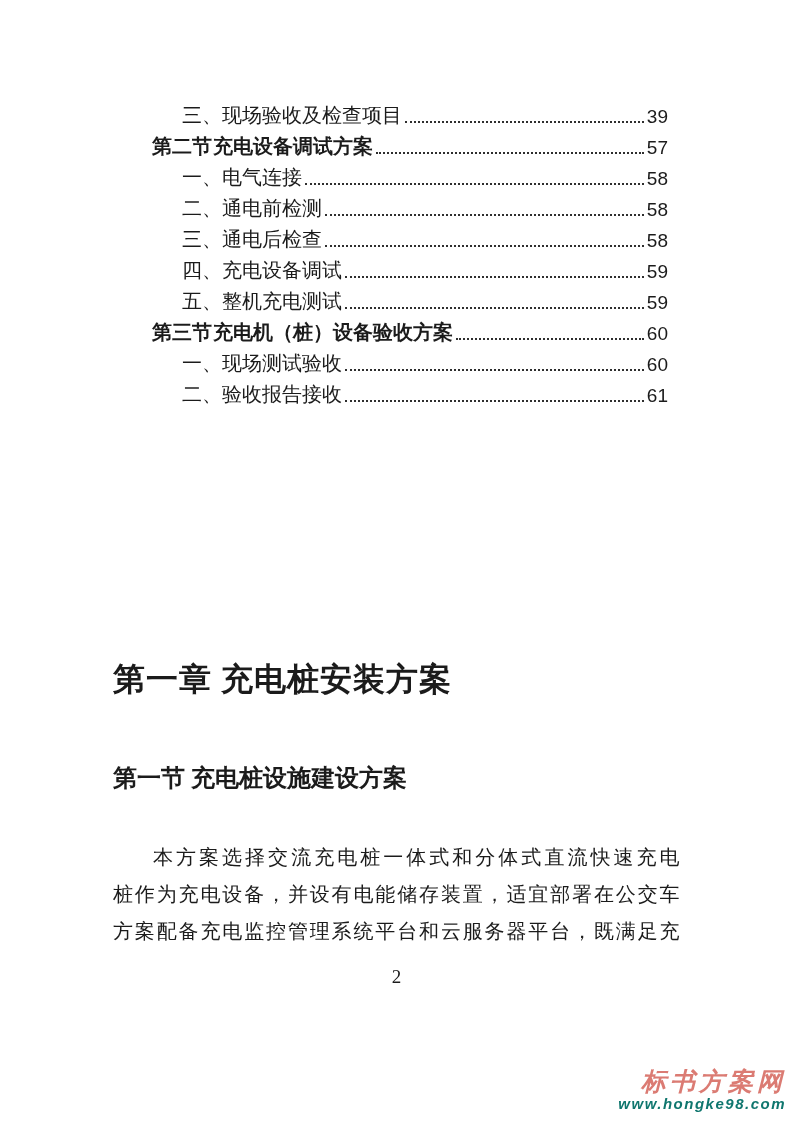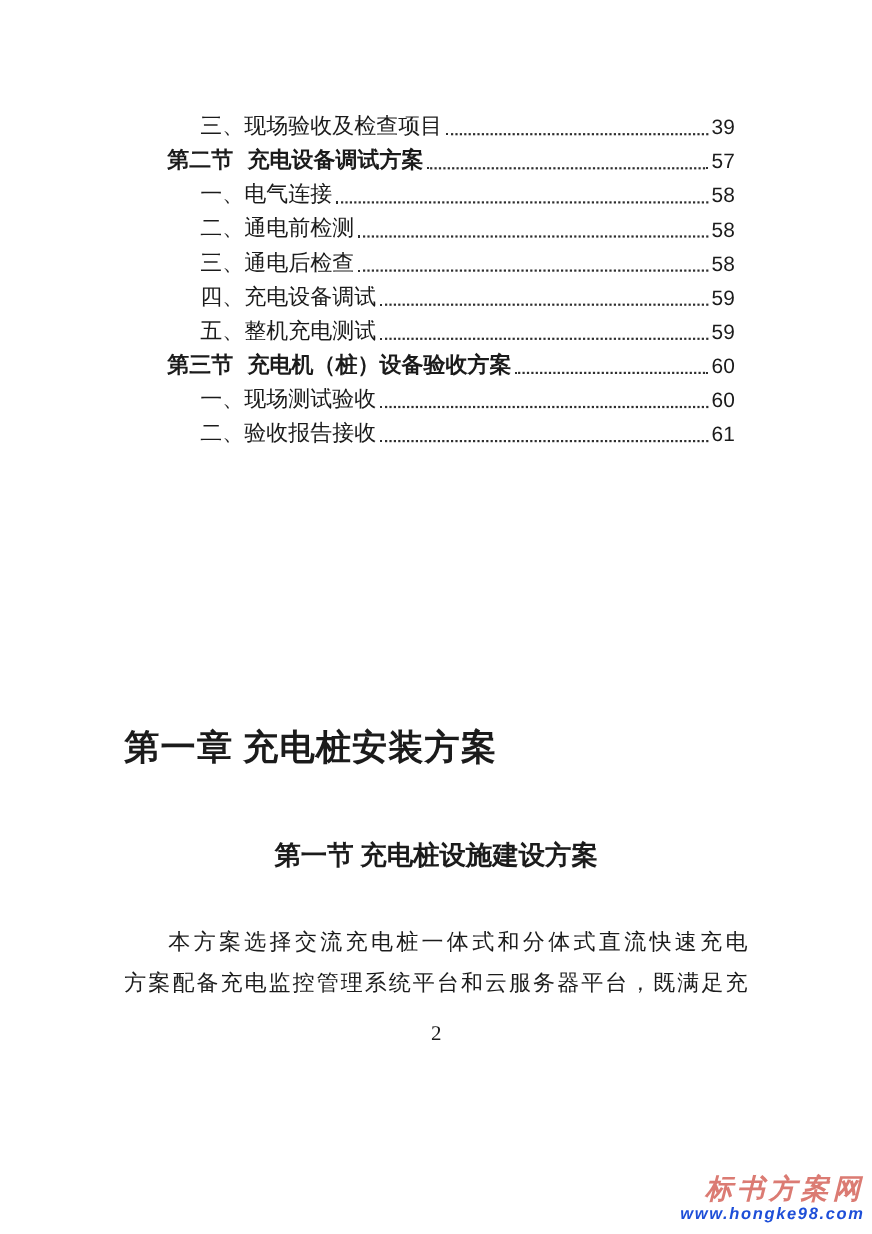--- a/index.html
+++ b/index.html
@@ -20,21 +20,21 @@
     display: flex;
     align-items: flex-end;
     height: 31px;
     font-size: 20px;
     line-height: 26px;
     padding-right: 12px;
     white-space: nowrap;
   }
   .toc-row.l1 { padding-left: 39px; font-weight: 700; }
   .toc-row.l2 { padding-left: 69px; }
-  .toc-row.l1 .toc-label { margin-right: 13px; }
+  .toc-row.l1 .toc-label { margin-right: 1px; }
   .toc-dots {
     flex: 1;
     border-bottom: 2.5px dotted #2e2e2e;
     margin: 0 3px 5px 3px;
     min-width: 20px;
   }
   .toc-page {
     font-family: "Liberation Sans", "DejaVu Sans", sans-serif;
     font-size: 19px;
     font-weight: 400;
@@ -45,21 +45,20 @@
   .chapter-title {
     margin-top: 250px;
     text-align: left;
     font-size: 32px;
     font-weight: 700;
     line-height: 44px;
     letter-spacing: 1px;
   }
   .section-title {
     margin-top: 60px;
-    text-align: center;
     font-size: 24px;
     font-weight: 700;
     line-height: 34px;
   }
 
   
   .body-block {
     margin-top: 44px;
     font-size: 20px;
     line-height: 37px;
@@ -94,21 +93,21 @@
     font-size: 25px;
     font-weight: 700;
     letter-spacing: 4px;
     color: #db7b73;
     line-height: 27px;
   }
   .wm-url {
     font-size: 15px;
     font-weight: 700;
     letter-spacing: 1.5px;
-    color: #1d4ed8;
+    color: #0f766e;
     line-height: 18px;
   }
 </style>
 </head>
 <body>
 
 <div class="page">
   <div class="content">
 
     <div class="toc">
@@ -184,20 +183,21 @@
       </div>
 
     </div>
 
     <div class="chapter-title">第一章 充电桩安装方案</div>
 
     <div class="section-title">第一节 充电桩设施建设方案</div>
 
     <div class="body-block">
       <div class="body-line indent">本方案选择交流充电桩一体式和分体式直流快速充电</div>
+      <div class="body-line">桩作为充电设备，并设有电能储存装置，适宜部署在公交车</div>
       <div class="body-line">方案配备充电监控管理系统平台和云服务器平台，既满足充</div>
     </div>
 
     <div class="page-number">2</div>
 
   </div>
 
   <div class="watermark">
     <div class="wm-title">标书方案网</div>
     <div class="wm-url">www.hongke98.com</div>

